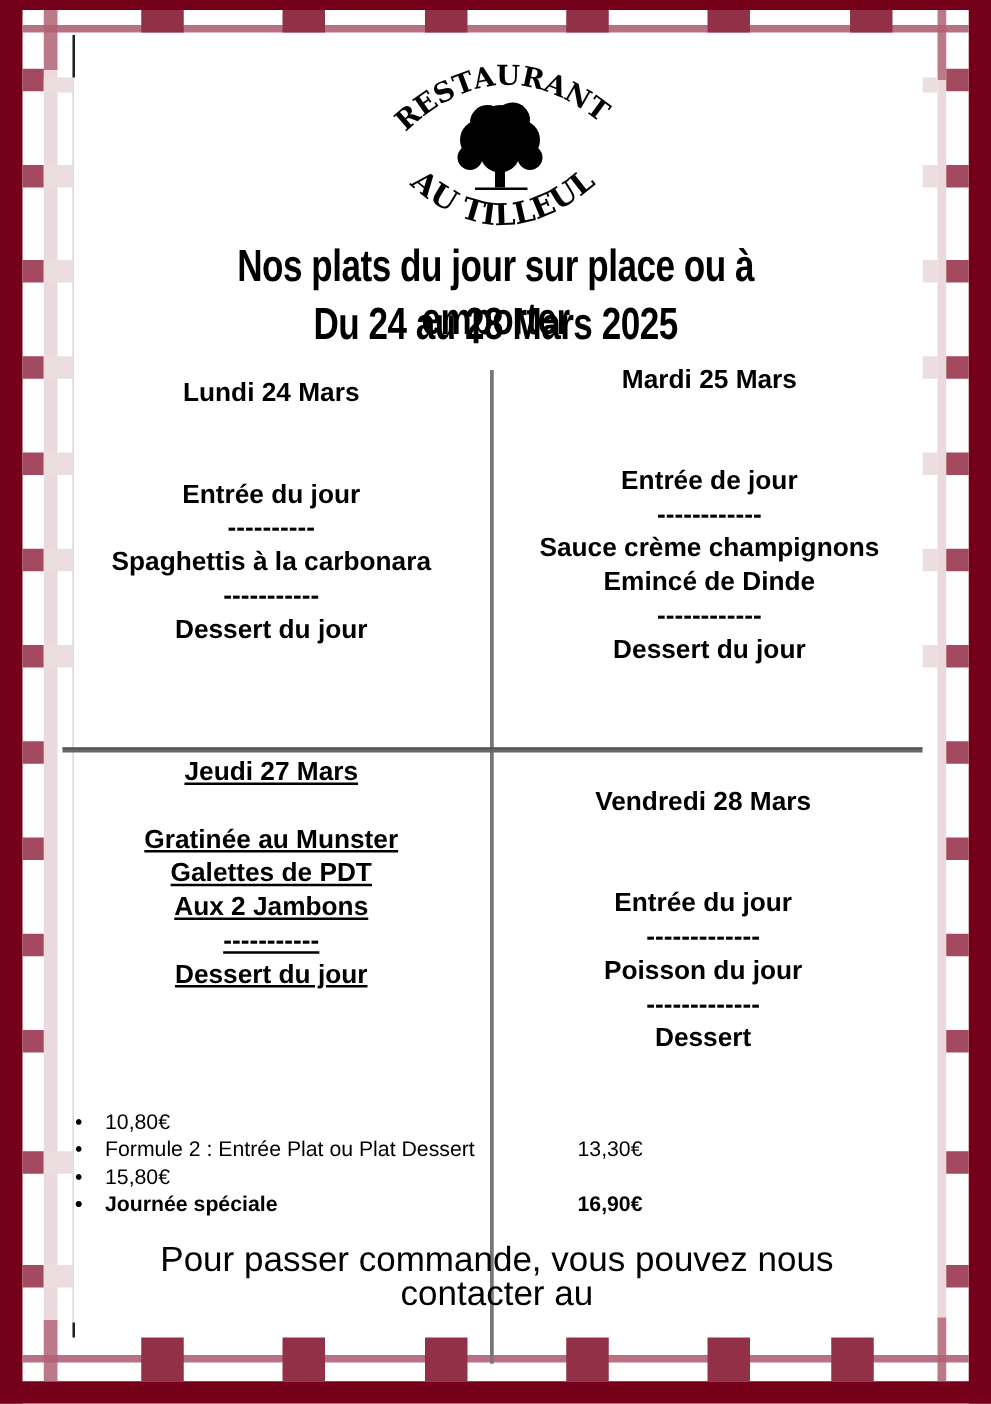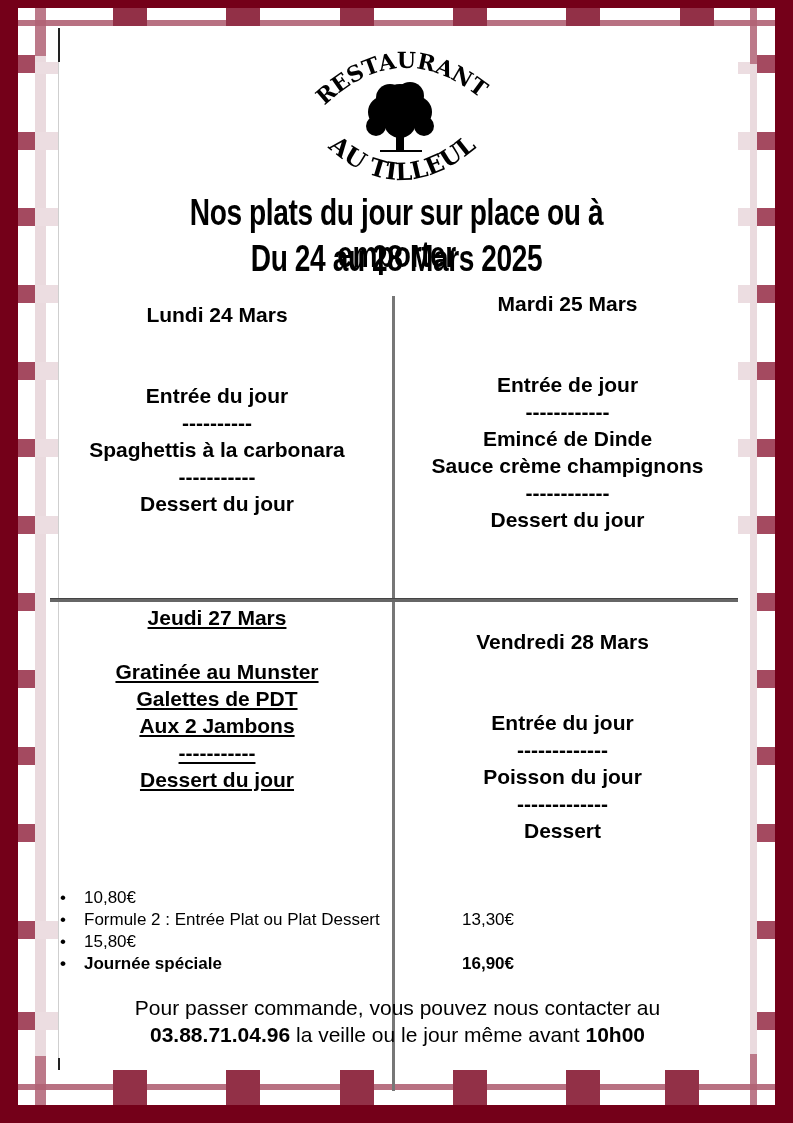--- a/index.html
+++ b/index.html
@@ -53,21 +53,21 @@
     .q3 { left:62px; top:604px; width:310px;text-decoration:underline; }
     .q4 { left:400px; top:628px; width:325px; }
 
     .formulas { position:absolute; left:58px; top:887px; width:480px; font-size:17px; line-height:22px; }
     .formula-row { display:flex; align-items:baseline; }
     .bullet { width:24px; text-align:left; padding-left:2px; }
     .f-label { width:378px; white-space:nowrap; }
     .f-price { width:64px; text-align:left; }
     .bold { font-weight:bold; }
 
-    .contact { position:absolute; left:70px; top:994px; width:655px; text-align:center; font-size:21px; line-height:27px; }
+    .contact { position:absolute; left:70px; top:994px; width:655px; text-align:center; font-size:28px; line-height:27px; }
   </style>
 </head>
 <body>
 
 <div class="frame">
   <div class="outer-t"></div>
   <div class="outer-b"></div>
   <div class="outer-l"></div>
   <div class="outer-r"></div>
 
@@ -187,22 +187,22 @@
   <p class="dish">-----------</p>
   <p class="dish">Dessert du jour</p>
 </div>
 
 <div class="day q2">
   <p class="day-head">Mardi 25 Mars</p>
   <div class="spacer"></div>
     <div class="spacer"></div>
   <p class="dish">Entrée de jour</p>
   <p class="dish">------------</p>
+  <p class="dish">Sauce crème champignons</p>
   <p class="dish">Emincé de Dinde</p>
-  <p class="dish">Sauce crème champignons</p>
   <p class="dish">------------</p>
   <p class="dish">Dessert du jour</p>
 </div>
 
 <div class="day q3">
   <p class="day-head">Jeudi 27 Mars</p>
   <div class="spacer"></div>
   <p class="dish">Gratinée au Munster</p>
   <p class="dish">Galettes de PDT</p>
   <p class="dish">Aux 2 Jambons</p>
@@ -237,14 +237,13 @@
   </div>
   <div class="formula-row bold">
     <span class="bullet">•</span>
     <span class="f-label">Journée spéciale</span>
     <span class="f-price">16,90€</span>
   </div>
 </div>
 
 <div class="contact">
   <div>Pour passer commande, vous pouvez nous contacter au</div>
-  <div><b>03.88.71.04.96</b><span style="white-space:pre;"> la veille ou le jour même avant </span><b>10h00</b></div>
 </div>
 
 </body></html>

